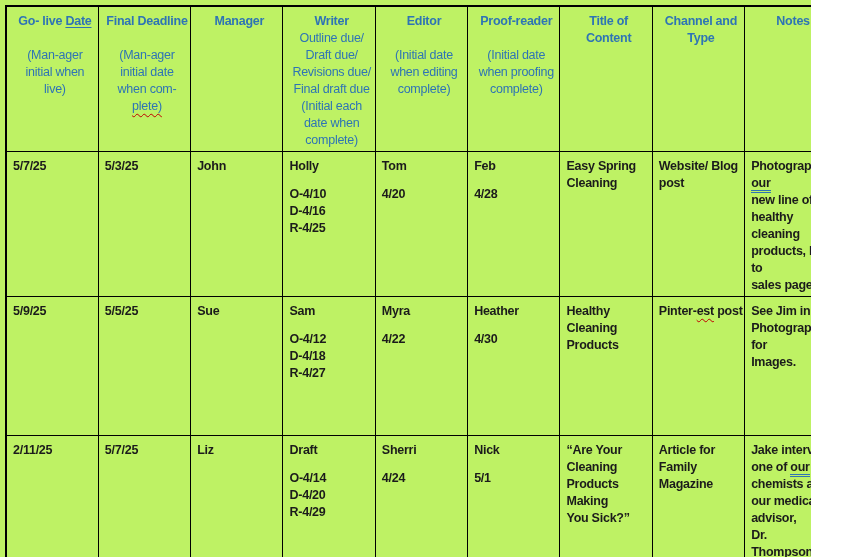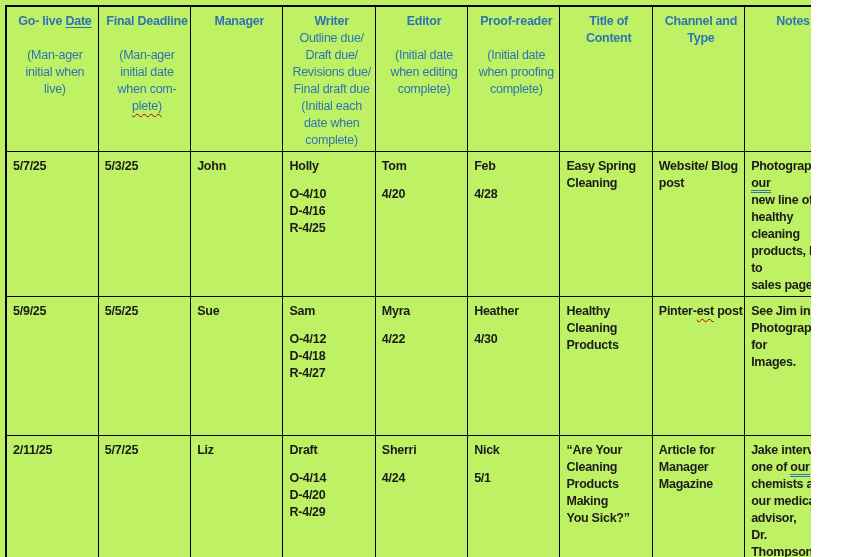--- a/index.html
+++ b/index.html
@@ -221,21 +221,21 @@
       </td>
       <td>
         <div class="bcell">“Are Your
 Cleaning
 Products
 Making
 You Sick?”</div>
       </td>
       <td>
         <div class="bcell"><span>Article for
-Manager
+Family
 Magazine</span></div>
       </td>
       <td>
         <div class="bcell"><span>Jake interview
 one of </span><span class="mark-grammar">our</span><span>
 chemists and
 our medical
 advisor,
 Dr. Thompson.</span></div>
       </td>

